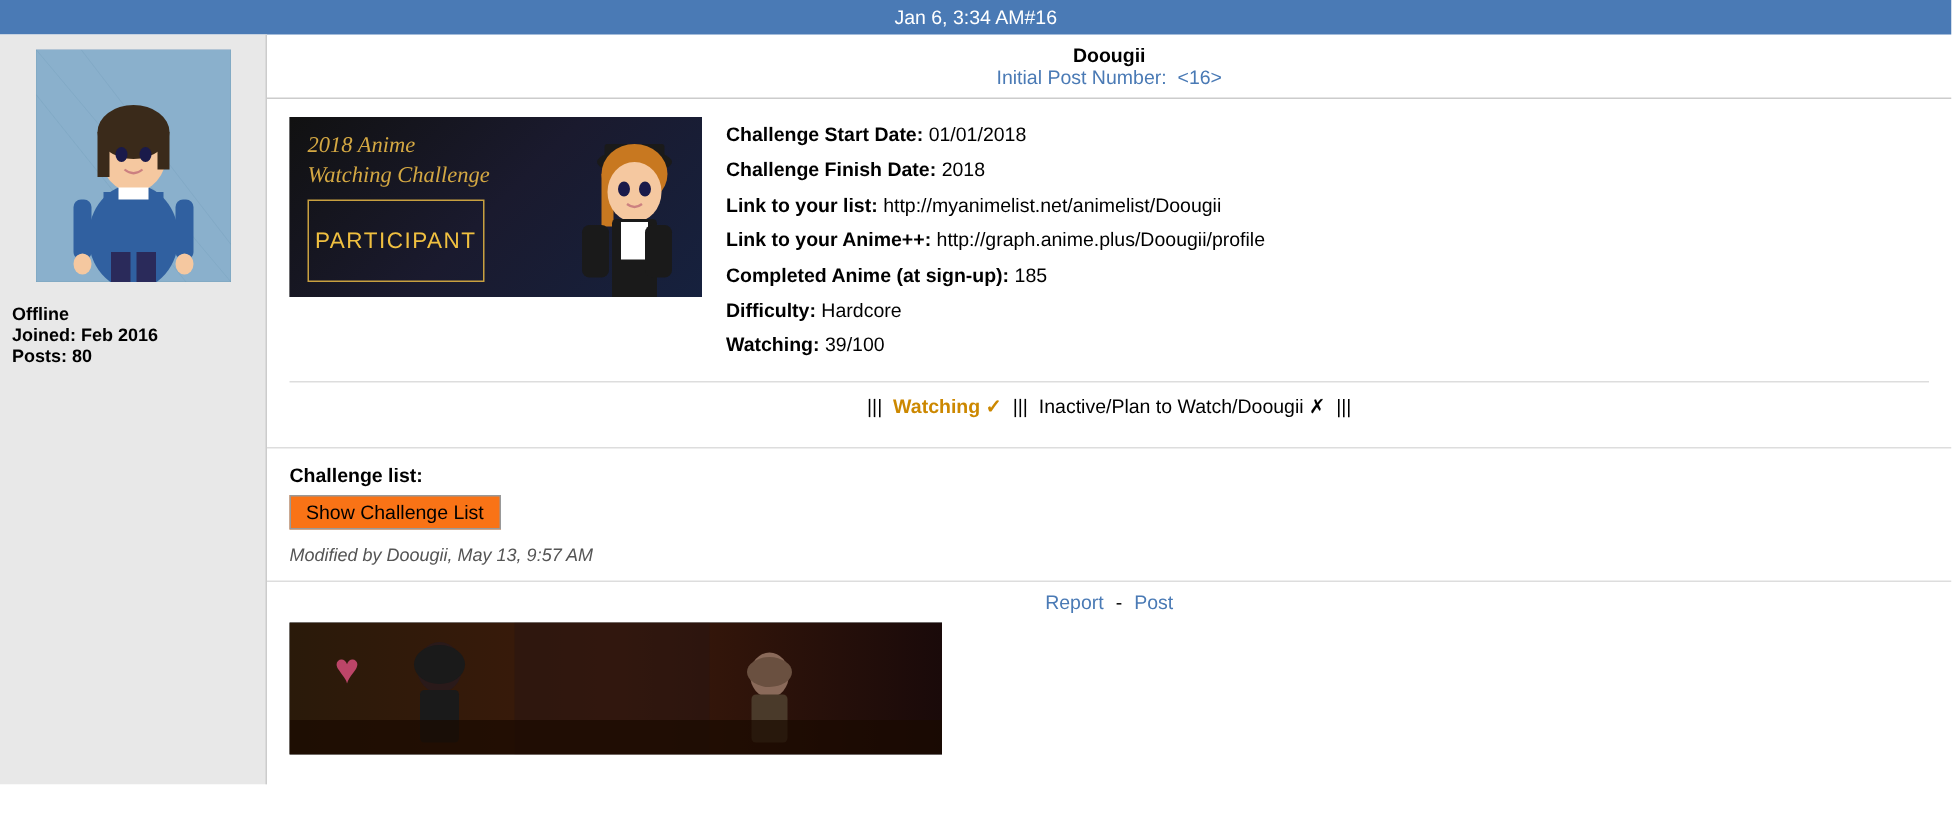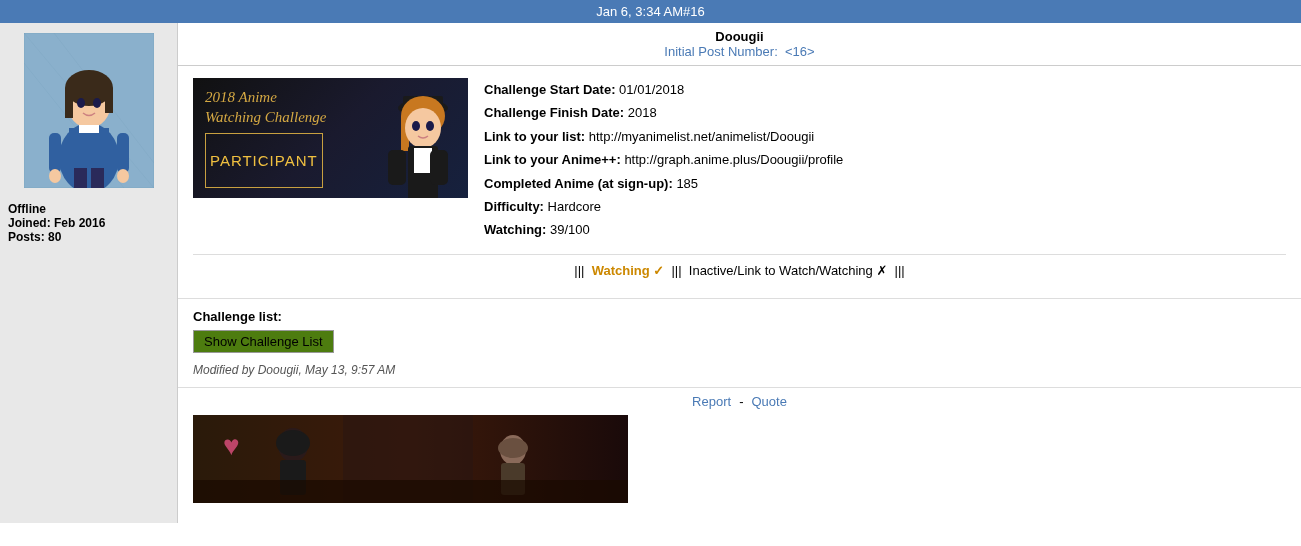--- a/index.html
+++ b/index.html
@@ -139,21 +139,21 @@
     }
 
     .challenge-list-label {
       font-weight: bold;
       font-size: 13px;
       margin-bottom: 6px;
     }
 
     .show-list-btn {
       border: 1px solid #999;
-      background: #4d7c0f;
+      background: #f97316;
       padding: 3px 10px;
       font-size: 13px;
       cursor: pointer;
       display: inline-block;
       margin-bottom: 10px;
     }
 
     .modified-text {
       font-style: italic;
       font-size: 12px;
@@ -390,35 +390,35 @@
             <span class="label">Watching:</span>
             <span>39/100</span>
           </div>
         </div>
       </div>
 
       <div class="legend-bar">
         <span>|||</span>
         &nbsp;<span class="legend-completed">Watching ✓</span>&nbsp;
         <span>|||</span>
-        &nbsp;<span>Inactive/Link to Watch/Watching ✗</span>&nbsp;
+        &nbsp;<span>Inactive/Plan to Watch/Doougii ✗</span>&nbsp;
         <span>|||</span>
       </div>
     </div>
 
     <div class="challenge-list-section">
       <div class="challenge-list-label">Challenge list:</div>
       <button class="show-list-btn">Show Challenge List</button>
       <div class="modified-text">Modified by Doougii, May 13, 9:57 AM</div>
     </div>
 
     <div class="post-footer">
       <a href="#">Report</a>
       <span>-</span>
-      <a href="#">Quote</a>
+      <a href="#">Post</a>
     </div>
 
     <div class="next-post-preview">
       <div class="preview-banner">
         <div class="preview-banner-inner">
           <span class="heart-deco">♥</span>
 
           <svg width="435" height="88" viewBox="0 0 435 88" xmlns="http://www.w3.org/2000/svg" style="position:absolute;top:0;left:0;">
 
             <rect width="435" height="88" fill="none"></rect>

